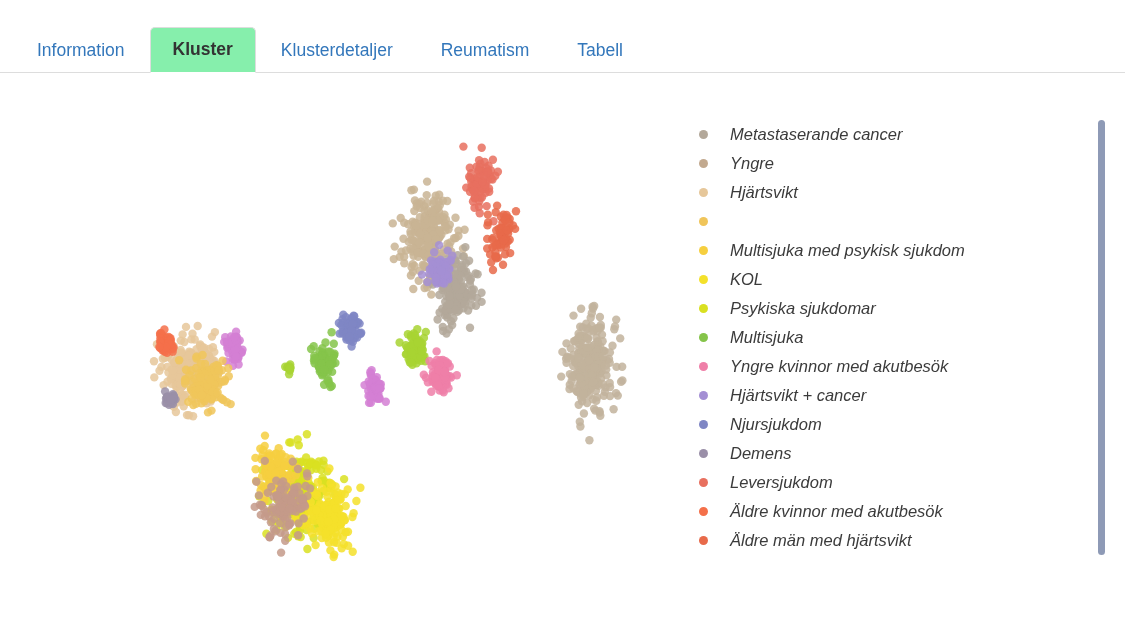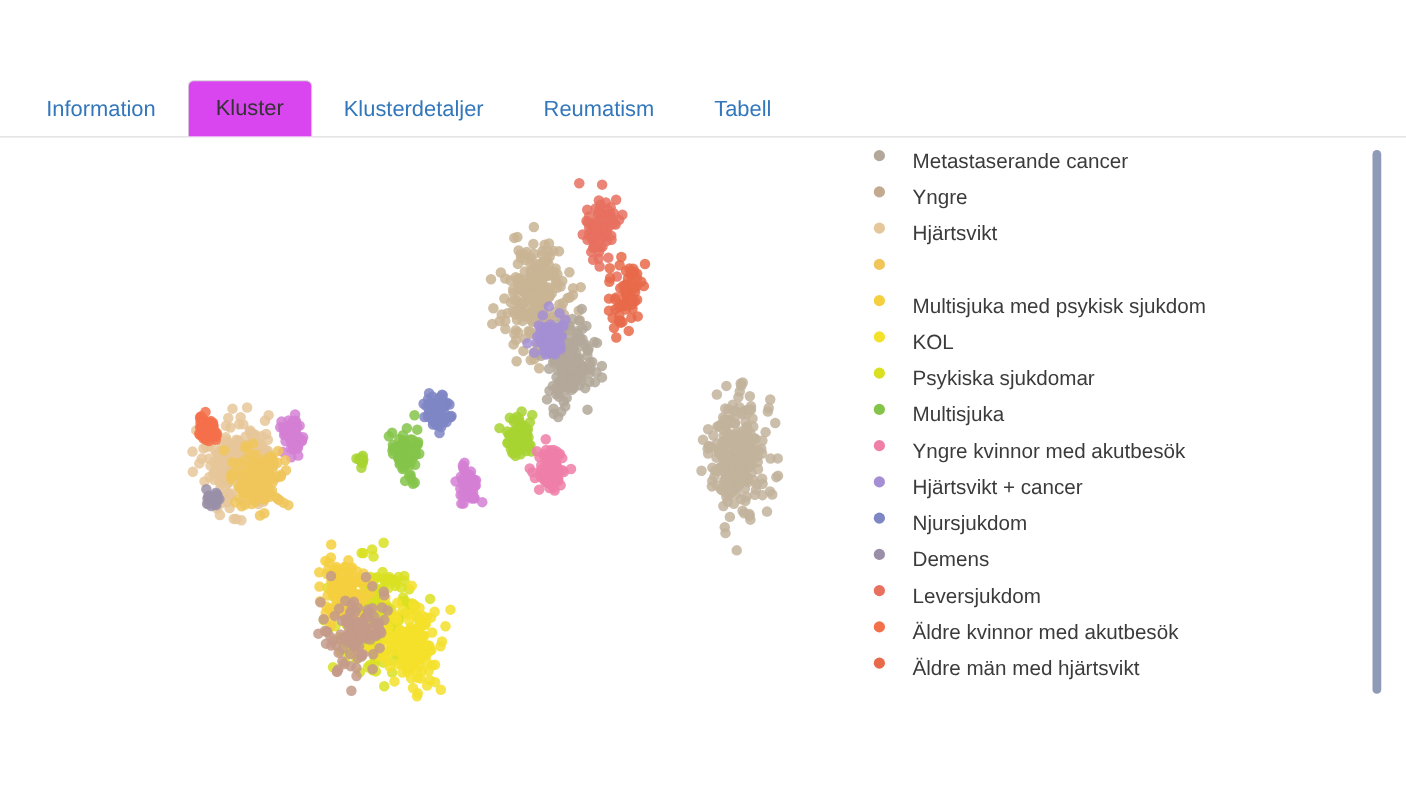--- a/index.html
+++ b/index.html
@@ -20,41 +20,41 @@
   
   .tabbar {
     position: absolute;
     top: 0; left: 0;
     width: 1125px;
     height: 73px;
     border-bottom: 1px solid #dddddd;
     display: flex;
     align-items: flex-end;
     padding-left: 14px;
-    margin-top: 37px;
   }
   .tab {
     font-size: 17.5px;
     color: #3377bb;
     padding: 13px 22px 14px 22px;
     margin-right: 2px;
     line-height: 1;
     border: 1px solid transparent;
     border-bottom: none;
     border-radius: 5px 5px 0 0;
     cursor: pointer;
     white-space: nowrap;
     position: relative;
     top: 1px;
   }
   .tab.active {
     color: #333333;
-    background: #d946ef;
+    background: #86efac;
     border-color: #dddddd;
     border-bottom: 1px solid #ffffff;
+    font-weight: bold;
   }
 
   
   .plot-wrap {
     position: absolute;
     top: 74px; left: 0;
     width: 1125px;
     height: 555px;
     overflow: hidden;
   }
@@ -67,22 +67,24 @@
 
   
   .legend {
     position: absolute;
     left: 690px;
     top: 46px;
     width: 410px;
   }
   .legend-item {
     display: flex;
+    align-items: center;
     height: 29px;
     cursor: pointer;
+    font-style: italic;
   }
   .legend-dot {
     width: 9px; height: 9px;
     border-radius: 50%;
     margin-left: 9px;
     margin-right: 22px;
     flex: 0 0 auto;
   }
   .legend-label {
     font-size: 16.5px;

